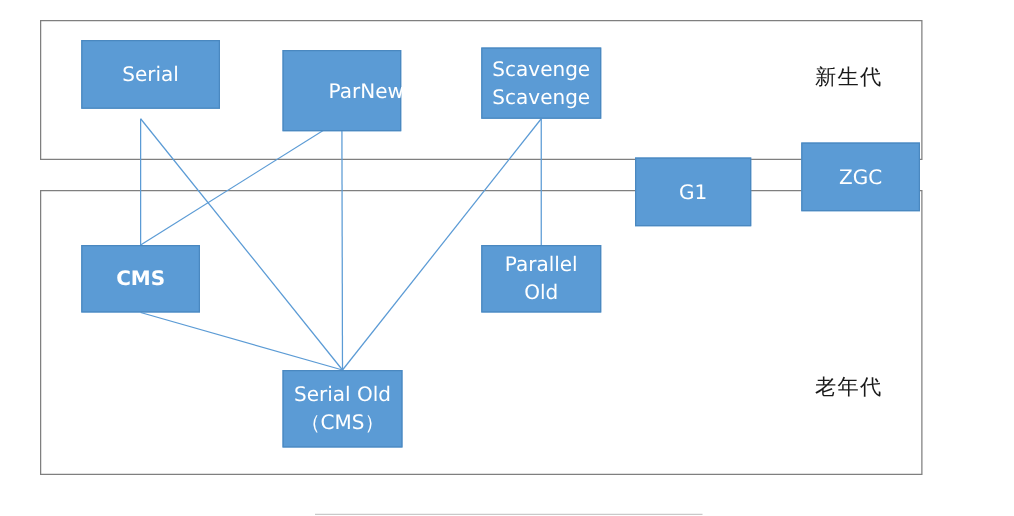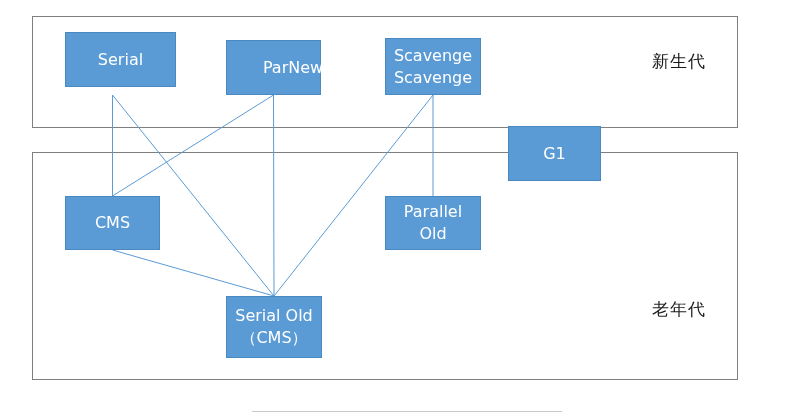--- a/index.html
+++ b/index.html
@@ -55,25 +55,25 @@
     font-size: 16px;
     line-height: 1.35;
     display: flex;
     align-items: center;
     justify-content: center;
     text-align: center;
     z-index: 4;
     padding: 2px 4px;
   }
   #node-serial            { left: 65px;  top: 32px;  width: 111px; height: 55px; }
-  #node-parnew            { left: 226px; top: 40px;  width: 95px; height: 55px; padding-left: 43px; }
+  #node-parnew            { left: 226px; top: 40px;  width: 95px; height: 65px; padding-left: 43px; }
   #node-parallel_scavenge { left: 385px; top: 38px;  width: 96px; height: 57px; }
   #node-g1                { left: 508px; top: 114px; width: 93px; height: 55px; margin-top: 12px; }
   #node-zgc               { left: 641px; top: 114px; width: 95px; height: 55px; }
-  #node-cms               { left: 65px;  top: 196px; width: 95px; height: 54px; }
+  #node-cms               { left: 65px;  top: 196px; width: 95px; height: 54px; font-weight: bold; }
   #node-parallel_old      { left: 385px; top: 196px; width: 96px; height: 54px; }
   #node-serial_old        { left: 226px; top: 296px; width: 96px; height: 62px; }
 
   .bottom-edge {
     position: absolute;
     left: 252px;
     bottom: 1px;
     width: 310px;
     height: 1px;
     background: #c9c9c9;
@@ -110,20 +110,23 @@
   </div>
 
   <div class="node" id="node-parallel_scavenge">
     <span>Scavenge Scavenge</span>
   </div>
 
   <div class="node" id="node-g1">
     <span>G1</span>
   </div>
 
+  <div class="node" id="node-zgc">
+    <span>ZGC</span>
+  </div>
 
   <div class="node" id="node-cms">
     <span>CMS</span>
   </div>
 
   <div class="node" id="node-serial_old">
     <span>Serial Old （CMS）</span>
   </div>
 
   <div class="node" id="node-parallel_old">

